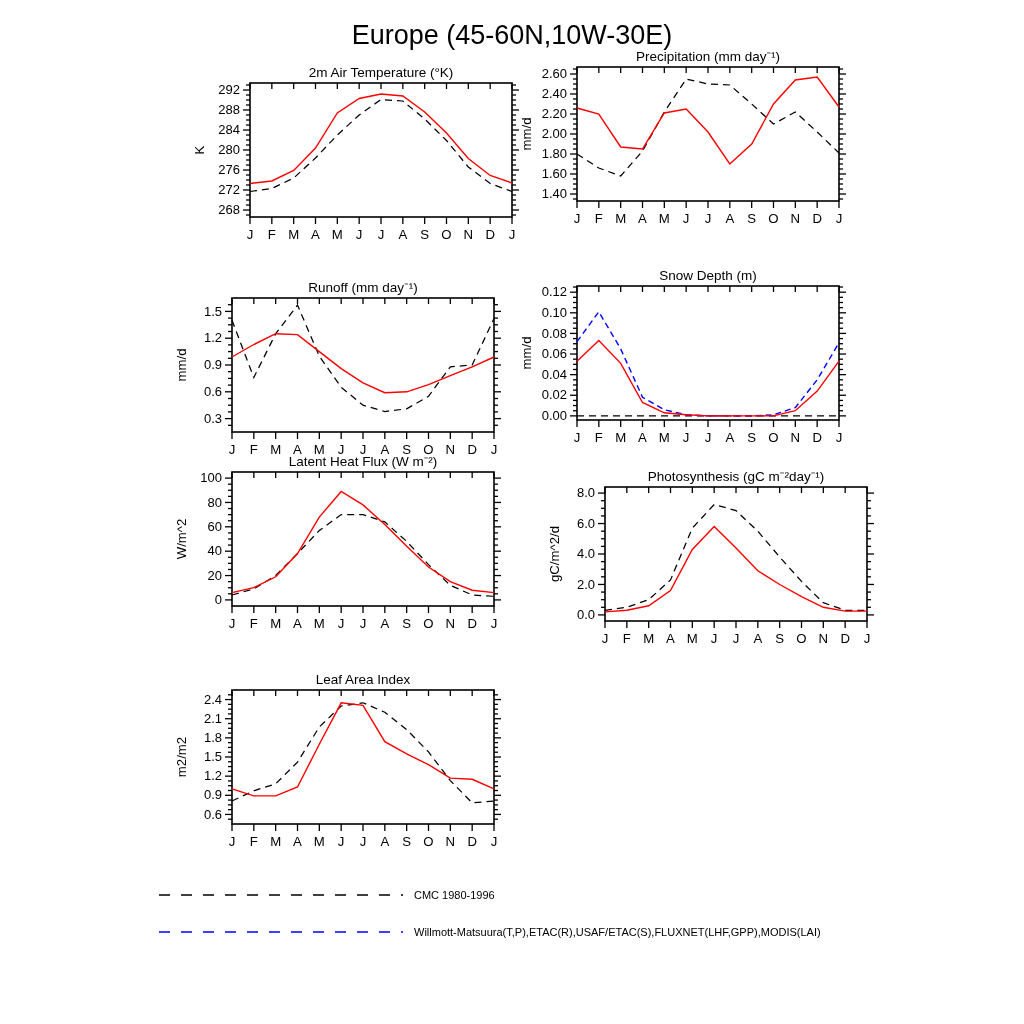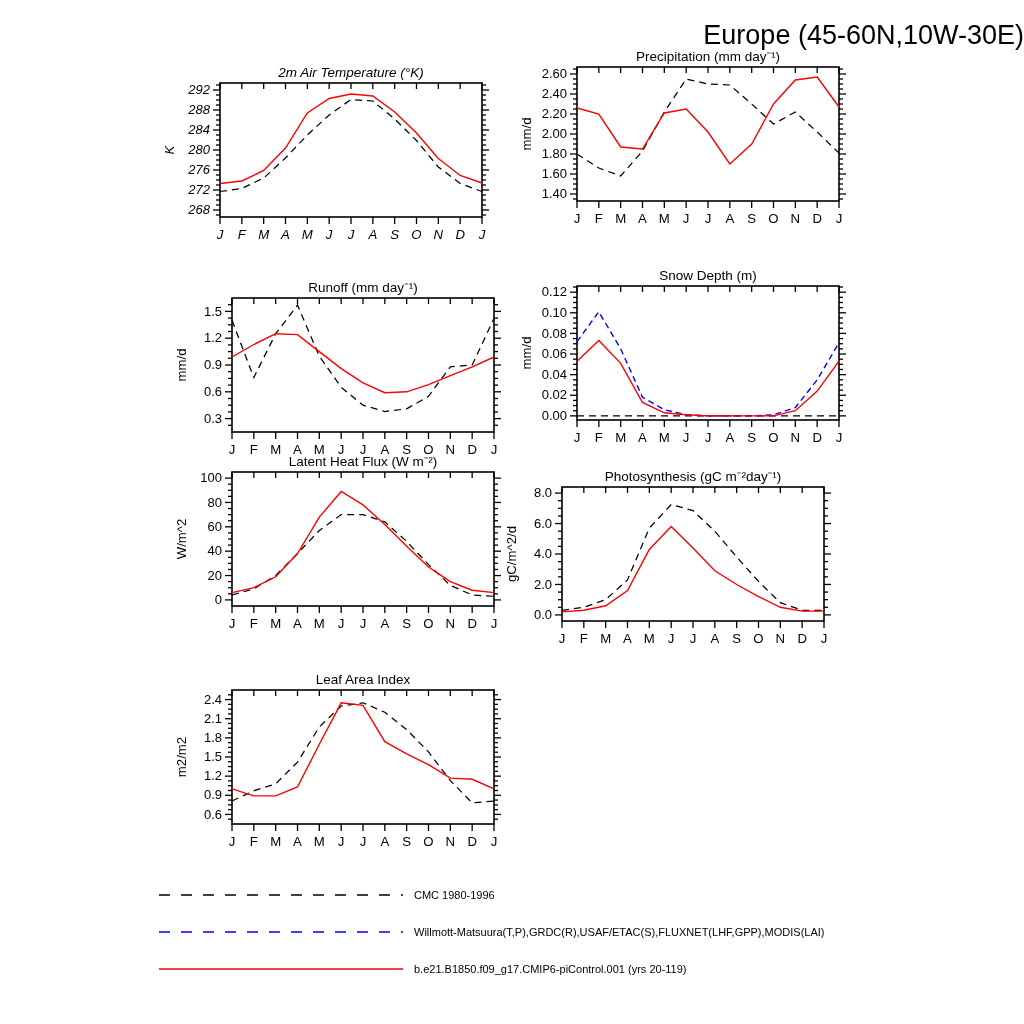--- a/index.html
+++ b/index.html
@@ -1,26 +1,26 @@
 <!DOCTYPE html>
 <html><head>
 <meta charset="utf-8">
 <style>
   html,body{margin:0;padding:0;background:#fff;}
   .page{position:relative;width:1024px;height:1024px;background:#ffffff;
         font-family:"Liberation Sans", sans-serif;color:#000;overflow:hidden;}
-  .main-title{position:absolute;left:0;top:20px;width:1024px;text-align:right;
+  .main-title{position:absolute;left:0;top:20px;width:1024px;text-align:center;
         font-size:27px;letter-spacing:0px;}
   .chart{position:absolute;width:380px;height:200px;}
-  .pos0{left:148px;top:65px;font-style:italic;}
+  .pos0{left:178px;top:65px;}
   .pos1{left:505px;top:49px;}
   .pos2{left:160px;top:268px;margin-top:12px;}
   .pos3{left:505px;top:268px;}
   .pos4{left:160px;top:454px;}
-  .pos5{left:490px;top:469px;}
+  .pos5{left:533px;top:469px;}
   .pos6{left:160px;top:672px;text-align:right;}
   svg text{font-family:"Liberation Sans", sans-serif;fill:#000;}
   .legend{position:absolute;left:158px;top:876px;}
   .legend-row{display:flex;align-items:center;height:37px;}
   .swatch{width:246px;height:14px;flex:0 0 246px;}
   .legend-label{margin-left:10px;font-size:11px;white-space:nowrap;}
 </style>
 </head>
 <body>
 
@@ -727,22 +727,16 @@
     <div class="legend-row">
       <svg class="swatch">
           <line x1="1" y1="7" x2="245" y2="7" stroke="#000000" stroke-width="1.3" stroke-dasharray="11,11"></line>
         </svg>
       <span class="legend-label">CMC 1980-1996</span>
     </div>
     <div class="legend-row">
       <svg class="swatch">
           <line x1="1" y1="7" x2="245" y2="7" stroke="#0000ff" stroke-width="1.3" stroke-dasharray="11,11"></line>
         </svg>
-      <span class="legend-label">Willmott-Matsuura(T,P),GRDC(R),USAF/ETAC(S),FLUXNET(LHF,GPP),MODIS(LAI)</span>
-    </div>
-    <div class="legend-row">
-      <svg class="swatch">
-          <line x1="1" y1="7" x2="245" y2="7" stroke="#ff0000" stroke-width="1.3"></line>
-        </svg>
-      <span class="legend-label">b.e21.B1850.f09_g17.CMIP6-piControl.001 (yrs 20-119)</span>
+      <span class="legend-label">Willmott-Matsuura(T,P),ETAC(R),USAF/ETAC(S),FLUXNET(LHF,GPP),MODIS(LAI)</span>
     </div>
   </div>
 </div>
 
 </body></html>

